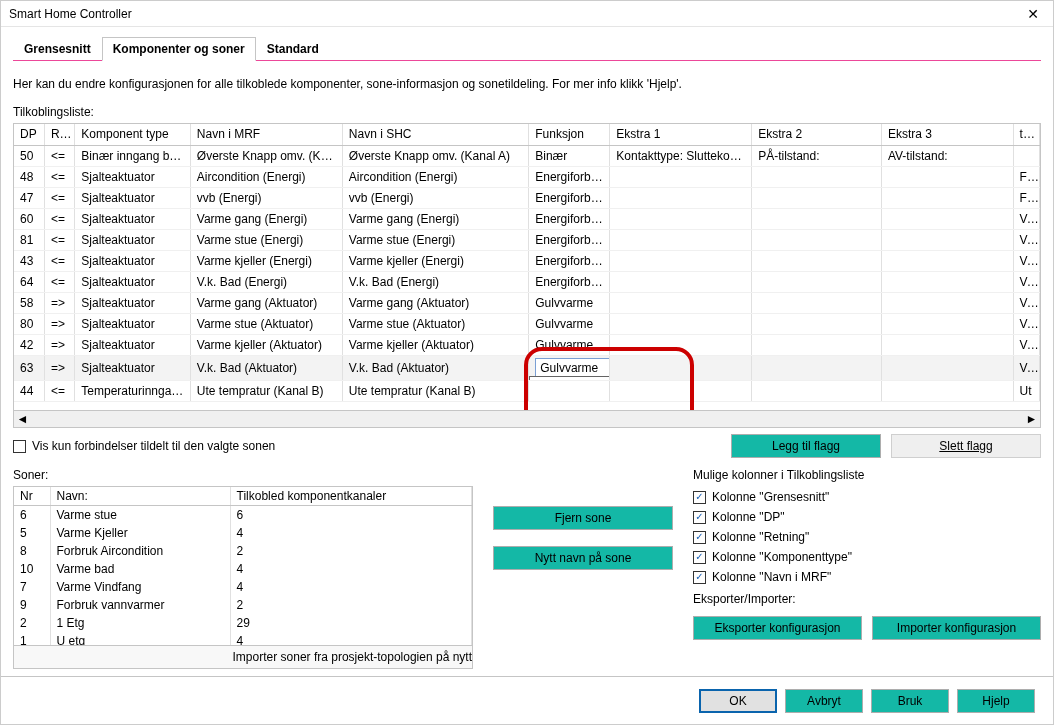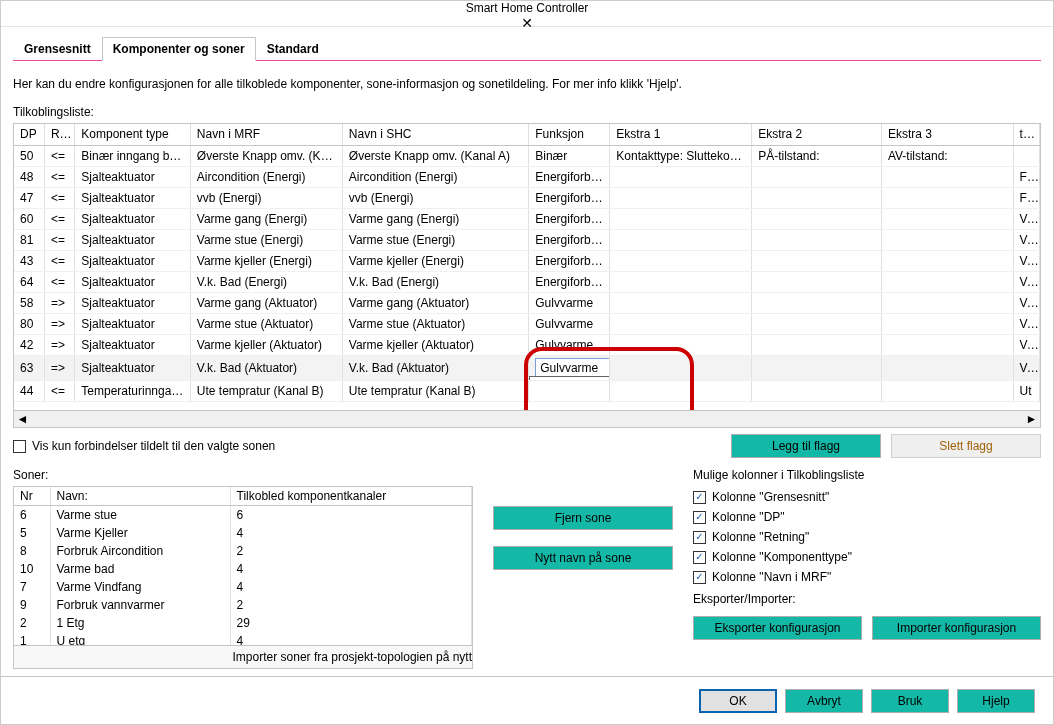--- a/index.html
+++ b/index.html
@@ -1,18 +1,18 @@
 <!DOCTYPE html>
 <html><head>
 <meta charset="utf-8">
 <style>
   * { box-sizing: border-box; font-family: "Segoe UI", Tahoma, sans-serif; font-size: 12px; }
   html, body { margin:0; padding:0; background:#fff; color:#000; }
   .window { width:1054px; height:725px; border:1px solid #ccc; position:relative; display:flex; flex-direction:column; }
-  .titlebar { display:flex; align-items:center; height:26px; padding:0 8px; border-bottom:1px solid #e5e5e5;flex-direction:column; }
+  .titlebar { display:flex; align-items:center; height:26px; padding:0 8px; border-bottom:1px solid #e5e5e5; }
   .titlebar .title { flex:1; }
   .titlebar .close { font-size:14px; cursor:pointer; padding:0 6px; }
   .content { flex:1; padding:10px 12px 0 12px; display:flex; flex-direction:column; overflow:hidden; }
   .tabs { display:flex; border-bottom:1px solid #ec4899; margin-bottom:10px;font-weight:bold; }
   .tab { padding:4px 10px; border:1px solid transparent; border-bottom:none; margin-bottom:-1px; cursor:pointer; }
   .tab.active { background:#fff; border-color:#c5c5c5; border-bottom:1px solid #fff; }
   .description { margin:6px 0 14px 0; }
   .section-label { margin-bottom:4px; }
   .conn-table-wrap { border:1px solid #c5c5c5; height:288px; overflow:hidden; position:relative; }
   .conn-table { width:100%; border-collapse:collapse; table-layout:fixed; }
@@ -32,21 +32,21 @@
   .lower { display:flex; gap:20px; margin-top:10px; flex:1; overflow:hidden; }
   .zones-col { flex:0 0 460px; display:flex; flex-direction:column; }
   .zone-table-wrap { border:1px solid #c5c5c5; height:160px; overflow-y:auto; }
   .zone-table { width:100%; border-collapse:collapse; table-layout:fixed; }
   .zone-table th, .zone-table td { padding:2px 6px; border-right:1px solid #e0e0e0; font-weight:normal; text-align:left; height:18px; white-space:nowrap; overflow:hidden; }
   .zone-table th { border-bottom:1px solid #c5c5c5; }
   .import-zones { border:1px solid #c5c5c5; text-align:right; height:24px; line-height:22px; cursor:pointer; margin-top:-1px; background:#f8f8f8; }
   .middle-col { flex:0 0 180px; display:flex; flex-direction:column; gap:16px; padding-top:18px; }
   .btn { border:1px solid #adadad; background:#14b8a6; height:24px; display:flex; align-items:center; justify-content:center; cursor:pointer; padding:0 10px; }
   .btn.primary { border:2px solid #0a64ad; background:#e1e1e1; }
-  .btn.disabled { color:#a16207; background:#efefef; border-color:#cfcfcf; cursor:default; }
+  .btn.disabled { color:#000000; background:#efefef; border-color:#cfcfcf; cursor:default;text-decoration:underline; }
   .right-col { flex:1; display:flex; flex-direction:column; }
   .flag-row { display:flex; gap:10px; margin-bottom:8px; align-items: flex-start; }
   .flag-row .btn { width:150px; }
   .col-list { display:flex; flex-direction:column; gap:6px; margin-top:4px; }
   .col-list .row { display:flex; align-items:center; gap:6px; }
   .exp-row { display:flex; gap:10px; margin-top:6px; }
   .exp-row .btn { flex:1; }
   .bottom-bar { border-top:1px solid #c5c5c5; height:48px; display:flex; align-items:center; justify-content:flex-end; gap:8px; padding:0 18px; }
   .bottom-bar .btn { width:78px; }
 

